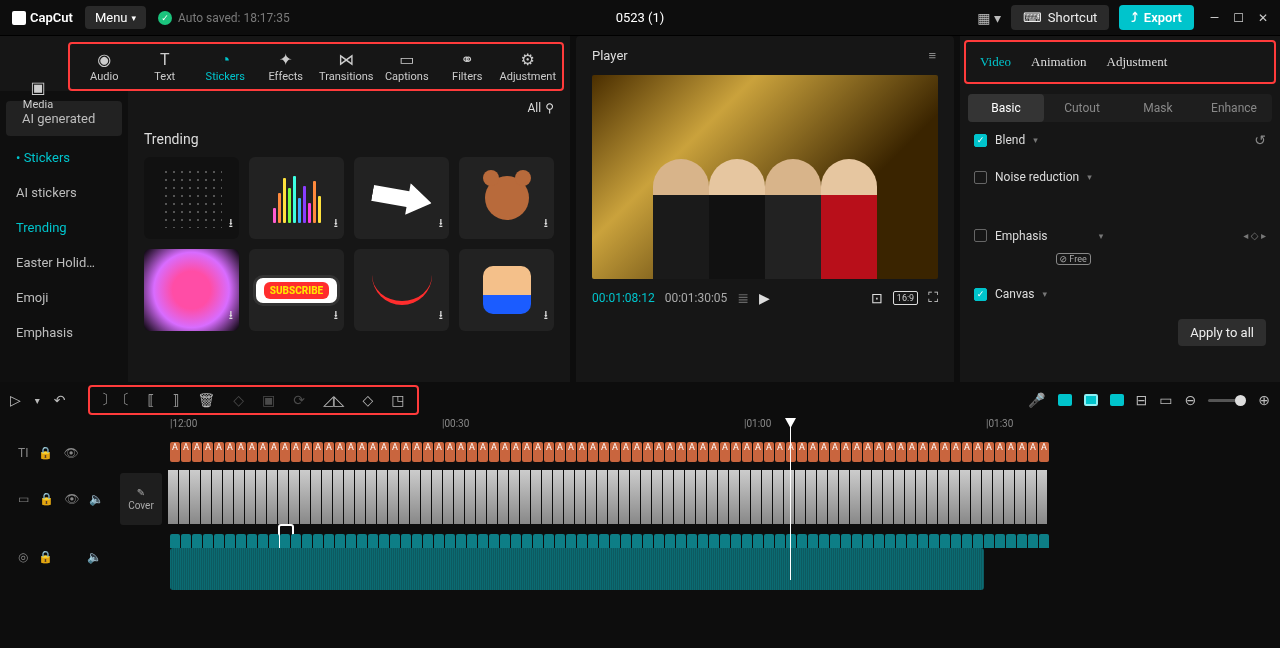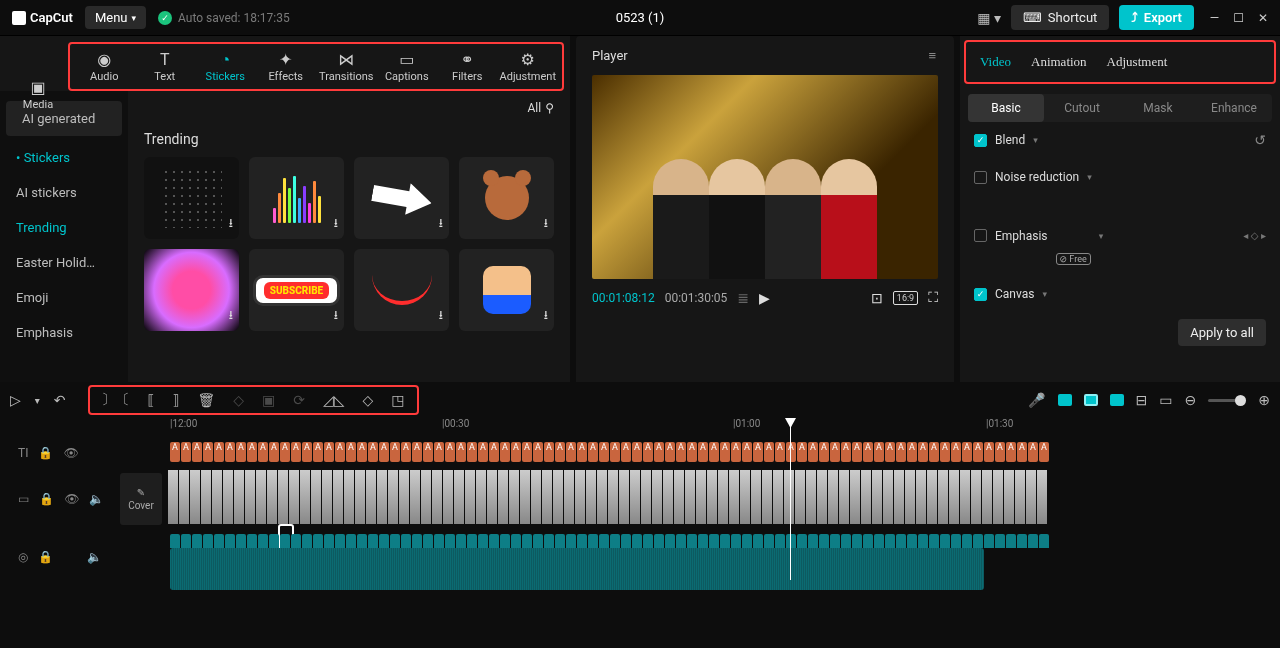--- a/index.html
+++ b/index.html
@@ -364,21 +364,21 @@
     <span class="zoom-slider"></span>
     <span class="tl-ico">⊕</span>
   </div>
 </div>
 
 <div class="timeline" style="position:relative;">
   <div class="playhead" style="top:0;"></div>
   <div class="ruler">
     <span style="left:0;">|12:00</span>
     <span style="left:272px;">|00:30</span>
-    <span style="left:531px;padding-left:32px;">|01:00</span>
+    <span style="left:542px;padding-left:32px;">|01:00</span>
     <span style="left:816px;">|01:30</span>
   </div>
 
   <div class="track" style="height:22px;">
     <div class="track-head">
         <span>TI</span>
         <span>🔒</span>
         <span>👁</span>
       </div>
     <div class="track-body" style="margin-left:50px;">

